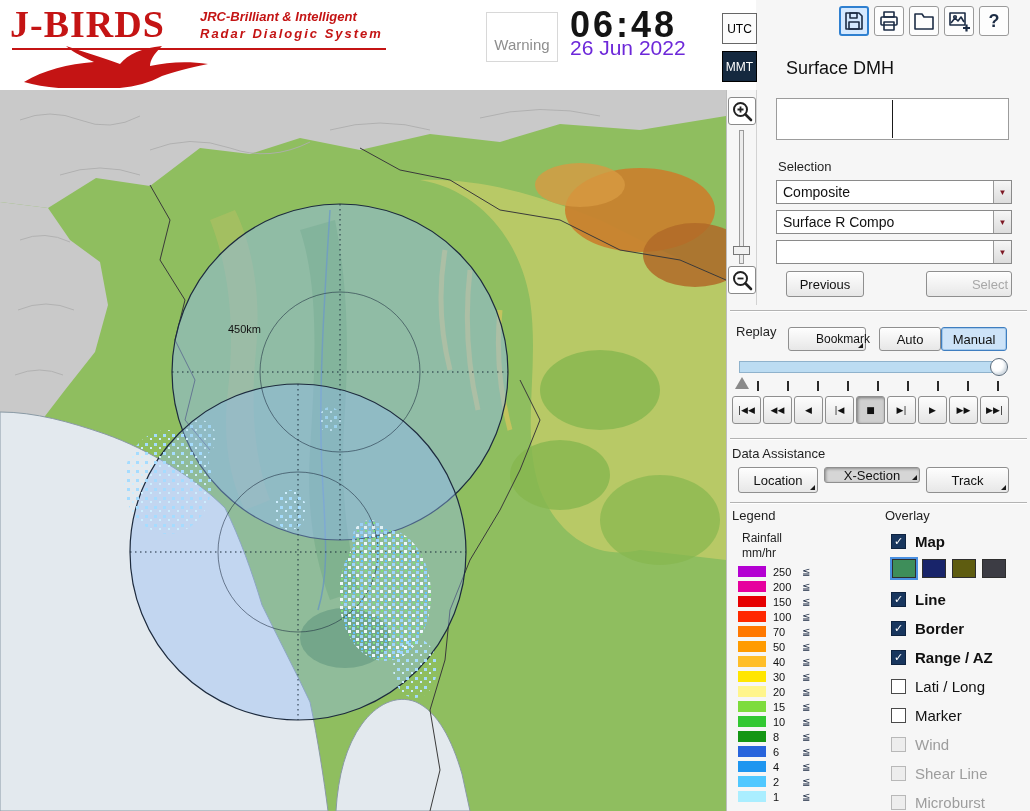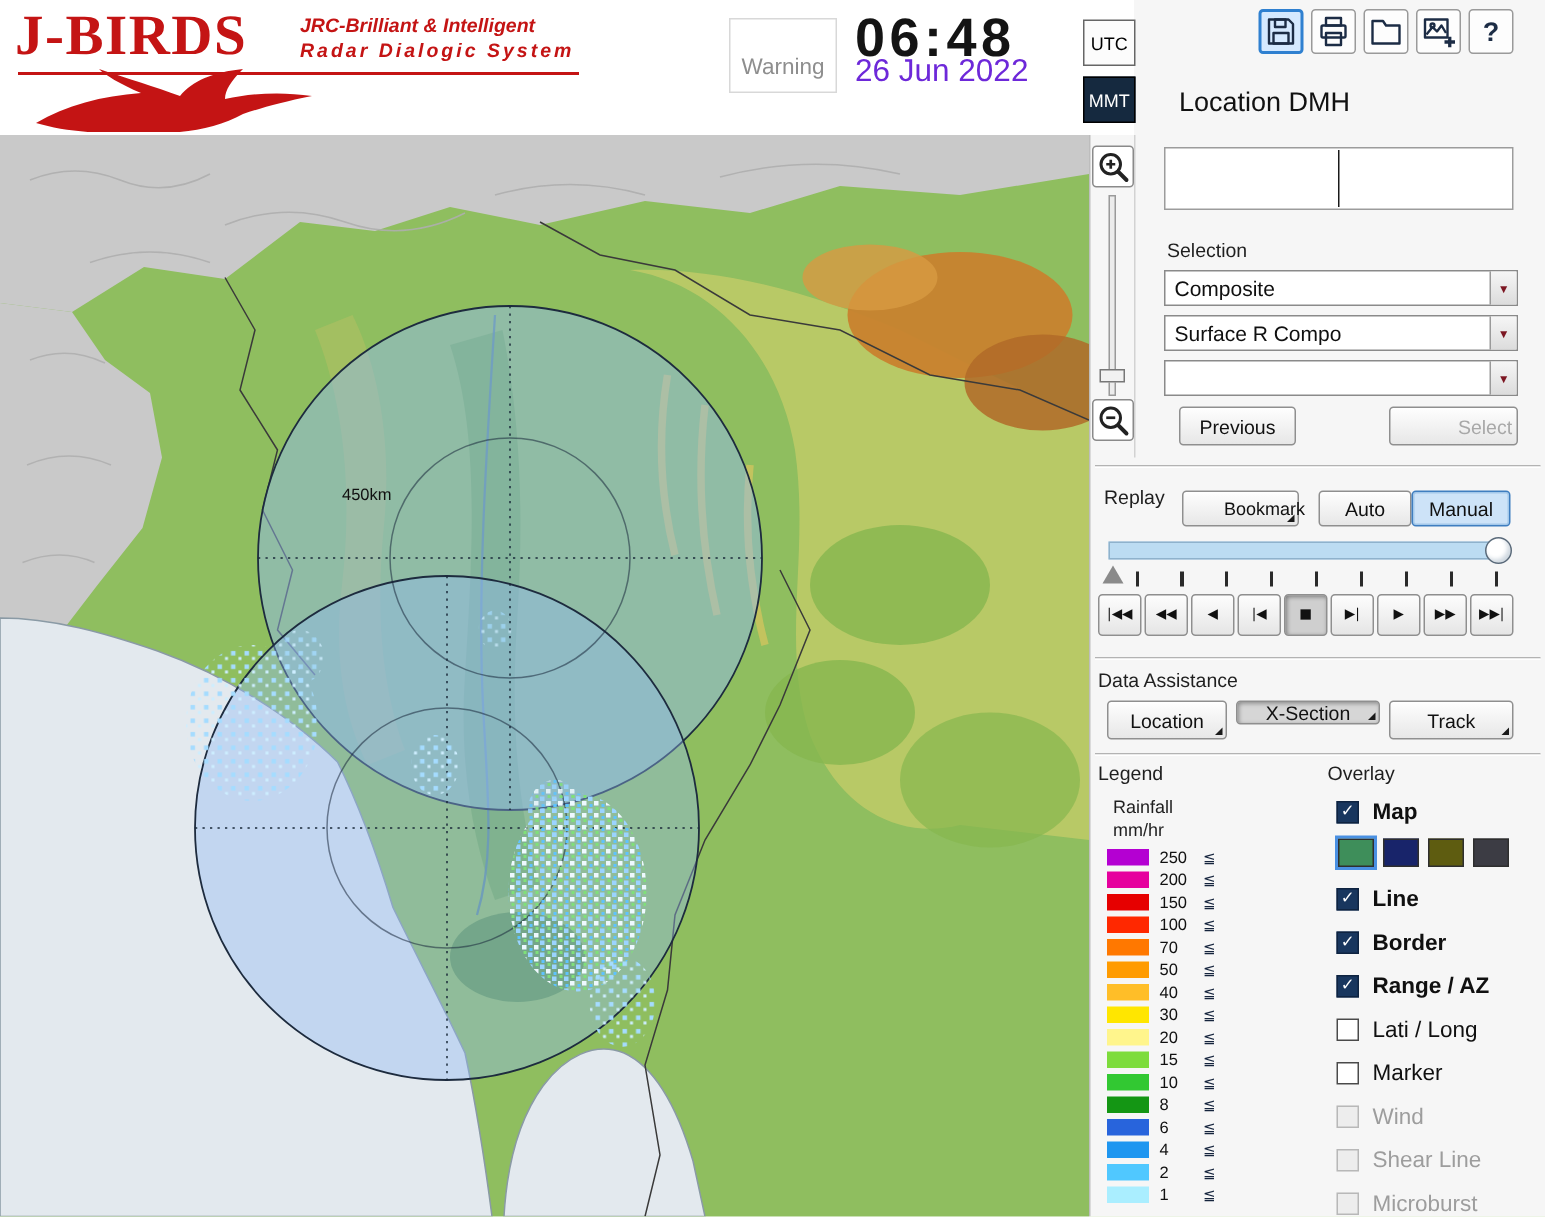--- a/index.html
+++ b/index.html
@@ -254,21 +254,21 @@
             <path d="M4 14 l4 -5 3 3 3 -4 3 5"></path>
             <circle cx="8" cy="8" r="1.3"></circle>
           <path d="M16 19 h7 M19.5 15.5 v7" stroke-width="2.2"></path>
         </svg>
       </div>
       <div class="icon-btn">
         <span class="help-glyph">?</span>
       </div>
     </div>
 
-    <div class="station-name">Location DMH</div>
+    <div class="station-name">Surface DMH</div>
 
     <div class="message-box">
       <div class="text-cursor"></div>
     </div>
 
     <div class="zoom-area">
       <div class="zoom-btn" style="top:7px;">
         <svg viewBox="0 0 24 24" width="24" height="24">
           <circle cx="10.5" cy="10.5" r="6.5" fill="#fff" stroke="#222" stroke-width="2"></circle>
           <path d="M15.5 15.5 L21 21" stroke="#222" stroke-width="2.6" stroke-linecap="round"></path>

